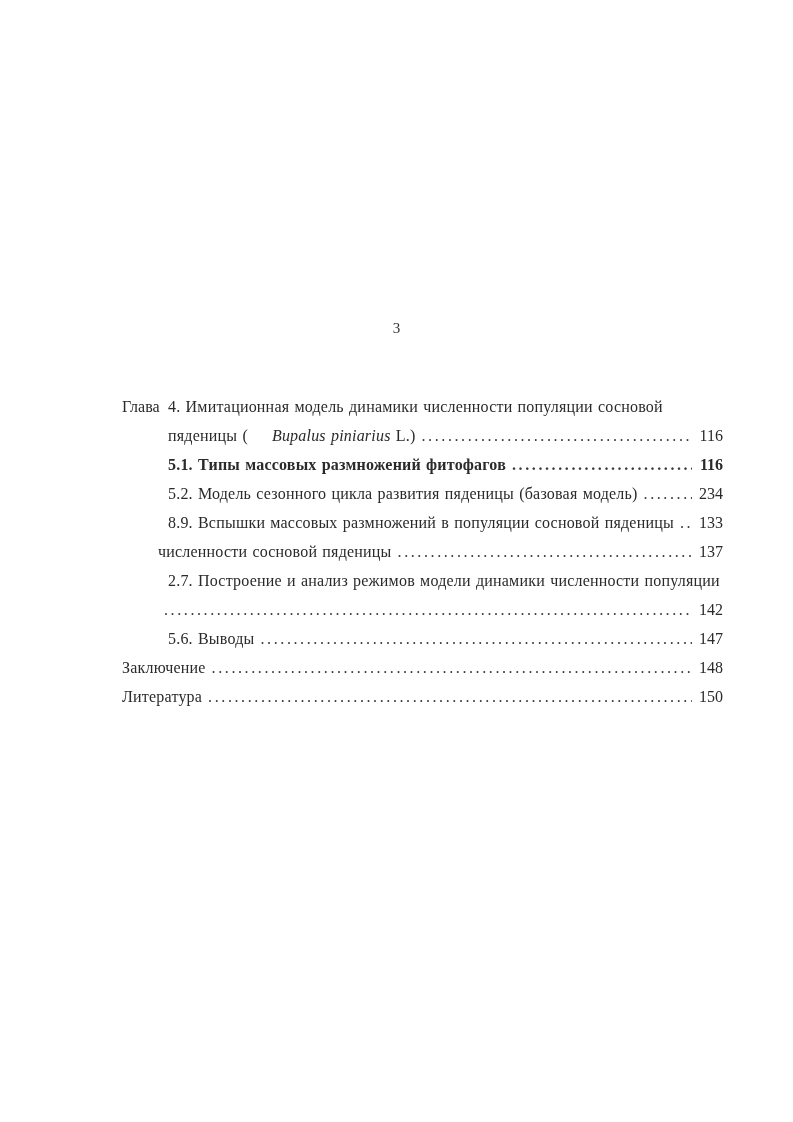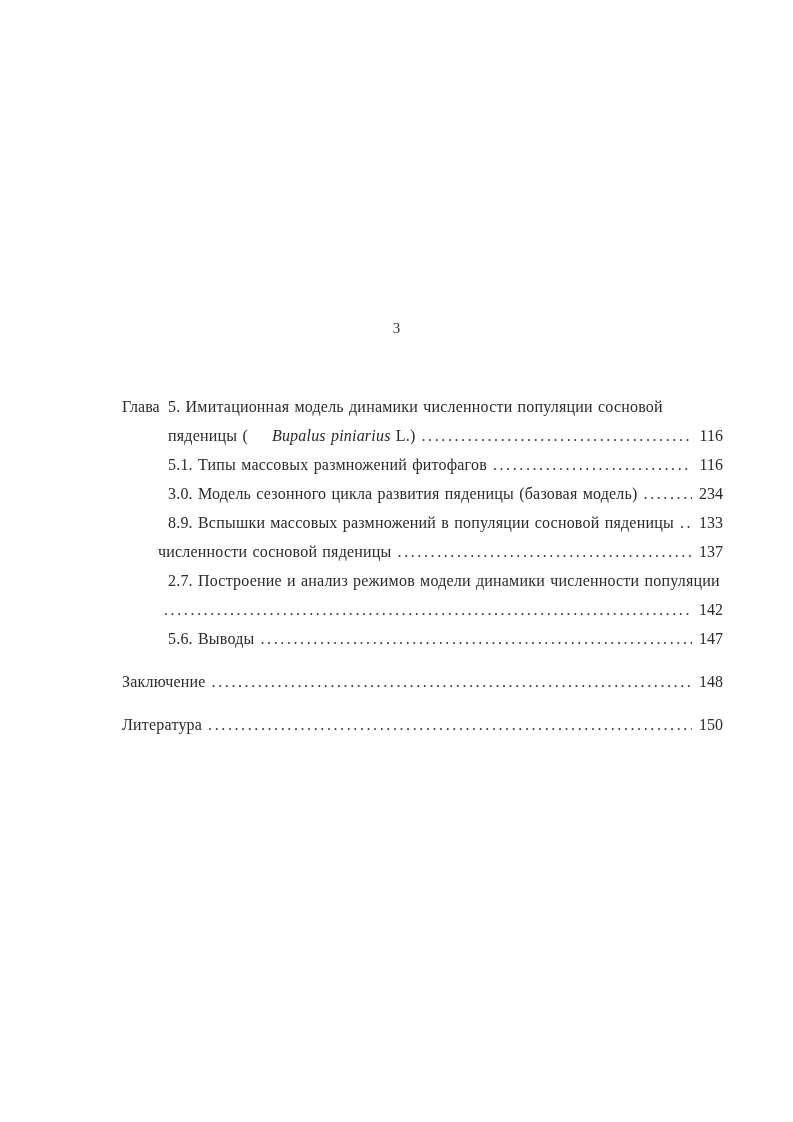--- a/index.html
+++ b/index.html
@@ -17,53 +17,53 @@
     text-align:center;font-size:15px;color:#333;
   }
   .toc{
     position:absolute;left:122px;top:392px;width:601px;
   }
   .row{
     display:flex;align-items:baseline;
     height:29px;line-height:29px;
     white-space:nowrap;
   }
-  .row.gap{margin-top:14px;}
+  .row.gap{margin-top:0;}
   .label{flex:0 0 46px;width:46px;}
   .txt{flex:0 0 auto;letter-spacing:0.2px;word-spacing:1px;}
   .txt i{font-style:italic;margin-left:24px;}
   .leader{
     flex:1 1 auto;overflow:hidden;white-space:nowrap;
     letter-spacing:2.6px;color:#3a3a3a;
     margin:0 5px 0 6px;
   }
   .pg{flex:0 0 auto;min-width:26px;text-align:right;}
 </style>
 </head>
 <body>
 
 <div class="page">
   <div class="pageno">3</div>
   <div class="toc">
       <div class="row">
         <span class="label">Глава</span>
-        <span class="txt"><span>5. Имитационная модель динамики численности популяции сосновой</span></span>
+        <span class="txt"><span>4. Имитационная модель динамики численности популяции сосновой</span></span>
       </div>
       <div class="row" style="padding-left: 46px;">
         <span class="txt"><span>пяденицы (</span><i>Bupalus piniarius</i><span> L.)</span></span>
         <span class="leader">............................................................................................................................................................................................................................</span>
         <span class="pg">116</span>
       </div>
-      <div class="row" style="padding-left: 46px;">
+      <div class="row" style="padding-left: 46px; font-weight: bold;">
         <span class="txt"><span>5.1. Типы массовых размножений фитофагов</span></span>
         <span class="leader">............................................................................................................................................................................................................................</span>
         <span class="pg">116</span>
       </div>
       <div class="row" style="padding-left: 46px;">
-        <span class="txt"><span>3.0. Модель сезонного цикла развития пяденицы (базовая модель)</span></span>
+        <span class="txt"><span>5.2. Модель сезонного цикла развития пяденицы (базовая модель)</span></span>
         <span class="leader">............................................................................................................................................................................................................................</span>
         <span class="pg">234</span>
       </div>
       <div class="row" style="padding-left: 46px;">
         <span class="txt"><span>8.9. Вспышки массовых размножений в популяции сосновой пяденицы</span></span>
         <span class="leader">............................................................................................................................................................................................................................</span>
         <span class="pg">133</span>
       </div>
       <div class="row" style="padding-left: 36px; justify-content: space-between;">
         <span class="txt"><span>численности сосновой пяденицы</span></span>

